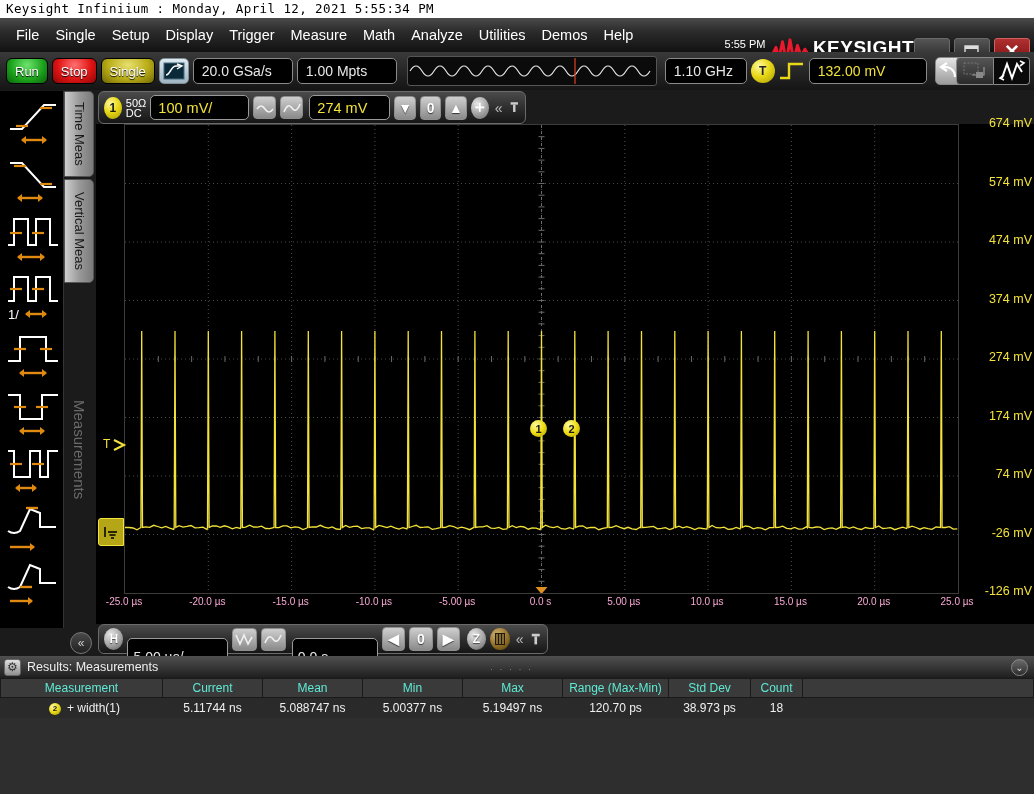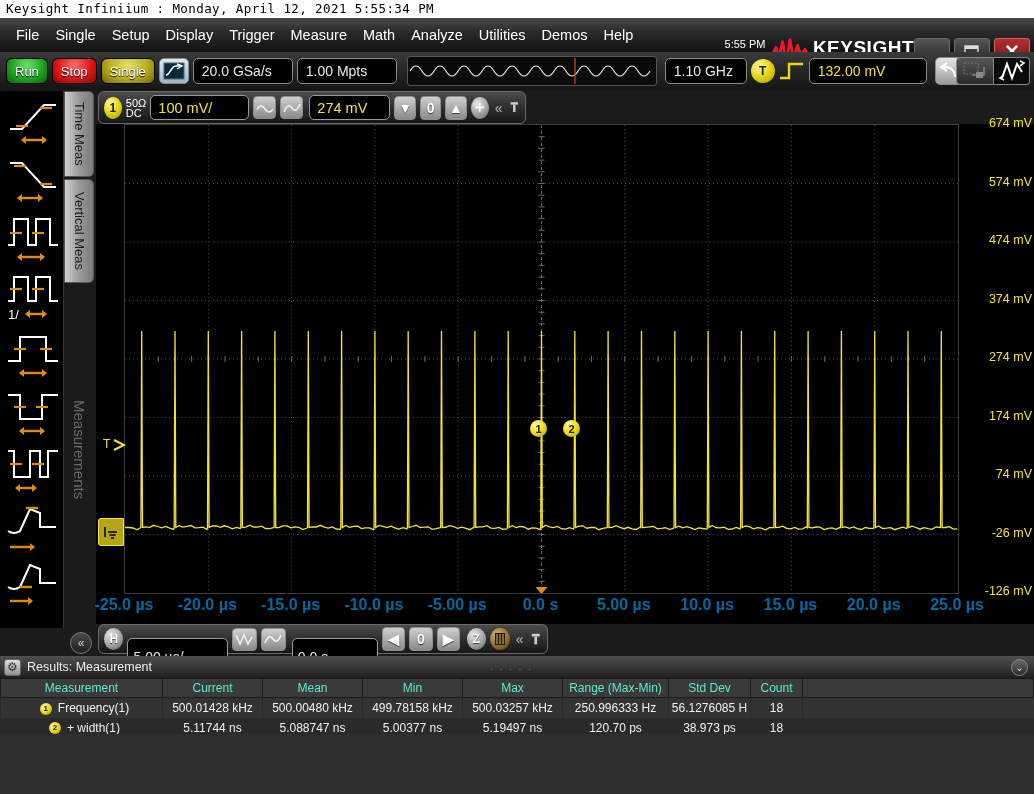--- a/index.html
+++ b/index.html
@@ -167,21 +167,21 @@
     color:#ccc; font-size:12px; display:flex; align-items:center; justify-content:center;
   }
 
   
   .plotwrap { position:absolute; left:96px; top:124px; width:938px; height:500px; background:#000; }
   .grat { position:absolute; left:28px; top:0; width:835px; height:470px; background:#000;
           border:1px solid #3c3c3c; }
   .vlabels { position:absolute; left:866px; top:0; width:72px; height:470px; }
   .vlabel { position:absolute; right:2px; color:#f2e23a; font-size:12.5px; white-space:nowrap; }
   .hlabels { position:absolute; left:0; top:472px; width:938px; height:18px; }
-  .hlabel { position:absolute; color:#0369a1; font-size:16px; white-space:nowrap; transform:translateX(-50%);font-weight:bold; }
+  .hlabel { position:absolute; color:#f9a8d4; font-size:10px; white-space:nowrap; transform:translateX(-50%); }
 
   .marker {
     position:absolute; width:17px; height:17px; border-radius:50%;
     background: radial-gradient(circle at 35% 30%, #fffba0 0%, #eedb12 50%, #a89a05 100%);
     color:#1a1a1a; font-size:11px; font-weight:bold;
     display:flex; align-items:center; justify-content:center;
   }
   .trigmark { position:absolute; color:#f2e23a; font-size:12px; }
   .gndmark {
     position:absolute; width:26px; height:28px;
@@ -696,51 +696,40 @@
     <div style="color:#bbb;font-size:14px;margin-left:2px">«</div>
     <svg width="13" height="15" viewBox="0 0 13 15" style="margin-left:3px">
       <rect x="2" y="1" width="9" height="3" fill="#ccc"></rect>
         <rect x="5" y="4" width="3" height="9" fill="#ccc"></rect>
     </svg>
   </div>
 
   <div class="results">
     <div class="results-head">
       <div class="gear">⚙</div>
-      <div class="results-title">Results: Measurement</div>
+      <div class="results-title">Results: Measurements</div>
       <div class="dots">· · · · ·</div>
       <div class="chev">⌄</div>
     </div>
 
     <table class="meas">
       <thead>
         <tr id="meas-head">
             <th style="width: 162px;">Measurement</th>
             <th style="width: 100px;">Current</th>
             <th style="width: 100px;">Mean</th>
             <th style="width: 100px;">Min</th>
             <th style="width: 100px;">Max</th>
             <th style="width: 106px;">Range (Max-Min)</th>
             <th style="width: 82px;">Std Dev</th>
             <th style="width: 52px;">Count</th>
             <th style="width: auto;"></th>
           </tr>
       </thead>
       <tbody id="meas-body">
-          <tr class="r0">
-            <td class="measname"><span class="rowdot">1</span>Frequency(1)</td>
-            <td>500.01428 kHz</td>
-            <td>500.00480 kHz</td>
-            <td>499.78158 kHz</td>
-            <td>500.03257 kHz</td>
-            <td>250.996333 Hz</td>
-            <td>56.1276085 H</td>
-            <td>18</td>
-            <td></td>
-          </tr>
           <tr class="r1">
             <td class="measname"><span class="rowdot">2</span>+ width(1)</td>
             <td>5.11744 ns</td>
             <td>5.088747 ns</td>
             <td>5.00377 ns</td>
             <td>5.19497 ns</td>
             <td>120.70 ps</td>
             <td>38.973 ps</td>
             <td>18</td>
             <td></td>

